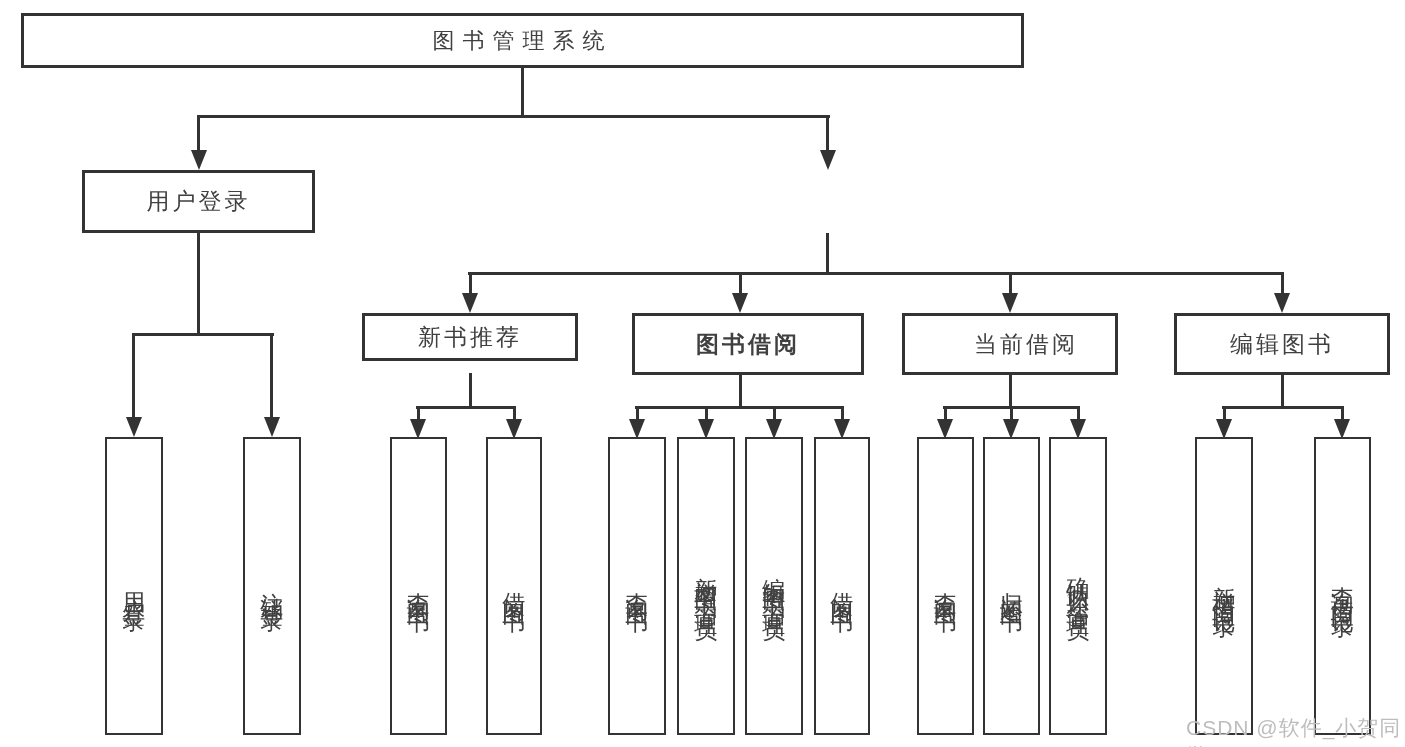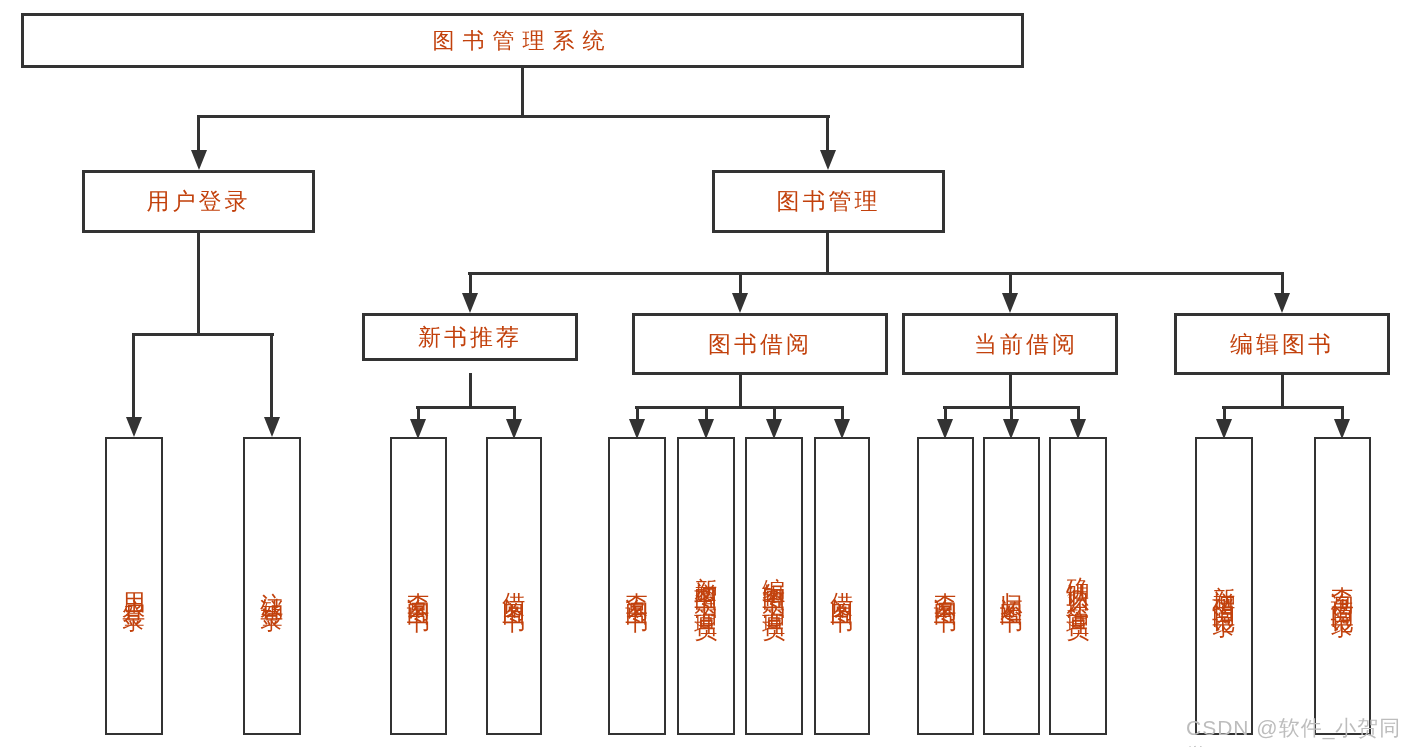--- a/index.html
+++ b/index.html
@@ -1,21 +1,21 @@
 <!DOCTYPE html>
 <html><head>
 <meta charset="utf-8">
 <style>
   * { margin:0; padding:0; box-sizing:border-box; }
   html,body { background:#ffffff; font-family:"Liberation Sans", sans-serif; }
   .canvas { position:relative; width:1405px; height:747px; background:#ffffff; overflow:hidden; color:#2b2b2b; }
   .box {
     position:absolute; background:#fff; border:3px solid #333333;
     display:flex; align-items:center; justify-content:center;
-    font-size:23px; letter-spacing:3px; color:#c2410c; white-space:nowrap;
+    font-size:23px; letter-spacing:3px; color:#404040; white-space:nowrap;
   }
   .title-box { font-size:22px; letter-spacing:8px; }
   .vbox {
     border-width:2px;
     writing-mode:vertical-rl; text-orientation:mixed;
     font-size:23px; letter-spacing:6px; line-height:1.15;
     white-space:nowrap;
   }
   .hline, .vline { position:absolute; background:#333333; }
   .hline { height:3px; }
@@ -38,42 +38,41 @@
   <div class="box title-box" style="left:21px; top:13px; width:1003px; height:55px;">图书管理系统</div>
 
   <div class="vline" style="left:521px; top:66px; height:51px;"></div>
   <div class="hline" style="left:197px; top:115px; width:633px;"></div>
   <div class="vline" style="left:197px; top:115px; height:38px;"></div>
   <div class="vline" style="left:826px; top:115px; height:38px;"></div>
   <div class="arrow" style="left:191px; top:150px;"></div>
   <div class="arrow" style="left:820px; top:150px;"></div>
 
   <div class="box" style="left:82px; top:170px; width:233px; height:63px;">用户登录</div>
-  <div class="box" style="left:712px; top:170px; width:233px; height:63px;">图书管理</div>
 
   <div class="vline" style="left:197px; top:233px; height:102px;"></div>
   <div class="hline" style="left:132px; top:333px; width:142px;"></div>
   <div class="vline" style="left:132px; top:333px; height:86px;"></div>
   <div class="vline" style="left:270px; top:333px; height:86px;"></div>
   <div class="arrow" style="left:126px; top:417px;"></div>
   <div class="arrow" style="left:264px; top:417px;"></div>
 
   <div class="vline" style="left:826px; top:233px; height:41px;"></div>
   <div class="hline" style="left:468px; top:272px; width:816px;"></div>
   <div class="vline" style="left:469px; top:272px; height:24px;"></div>
   <div class="vline" style="left:739px; top:272px; height:24px;"></div>
   <div class="vline" style="left:1009px; top:272px; height:24px;"></div>
   <div class="vline" style="left:1281px; top:272px; height:24px;"></div>
   <div class="arrow" style="left:462px; top:293px;"></div>
   <div class="arrow" style="left:732px; top:293px;"></div>
   <div class="arrow" style="left:1002px; top:293px;"></div>
   <div class="arrow" style="left:1274px; top:293px;"></div>
 
   <div class="box" style="left:362px; top:313px; width:216px; height:48px;">新书推荐</div>
-  <div class="box" style="left:632px; top:313px; width:256px; height:62px;">图书借阅</div>
+  <div class="box" style="left:632px; top:313px; width:232px; height:62px;font-weight:bold;">图书借阅</div>
   <div class="box" style="left:902px; top:313px; width:216px; height:62px;padding-left:32px;">当前借阅</div>
   <div class="box" style="left:1174px; top:313px; width:216px; height:62px;">编辑图书</div>
 
   <div class="vline" style="left:469px; top:373px; height:35px;"></div>
   <div class="hline" style="left:416px; top:406px; width:100px;"></div>
   <div class="vline" style="left:417px; top:406px; height:16px;"></div>
   <div class="vline" style="left:513px; top:406px; height:16px;"></div>
   <div class="arrow" style="left:410px; top:419px;"></div>
   <div class="arrow" style="left:506px; top:419px;"></div>
 

